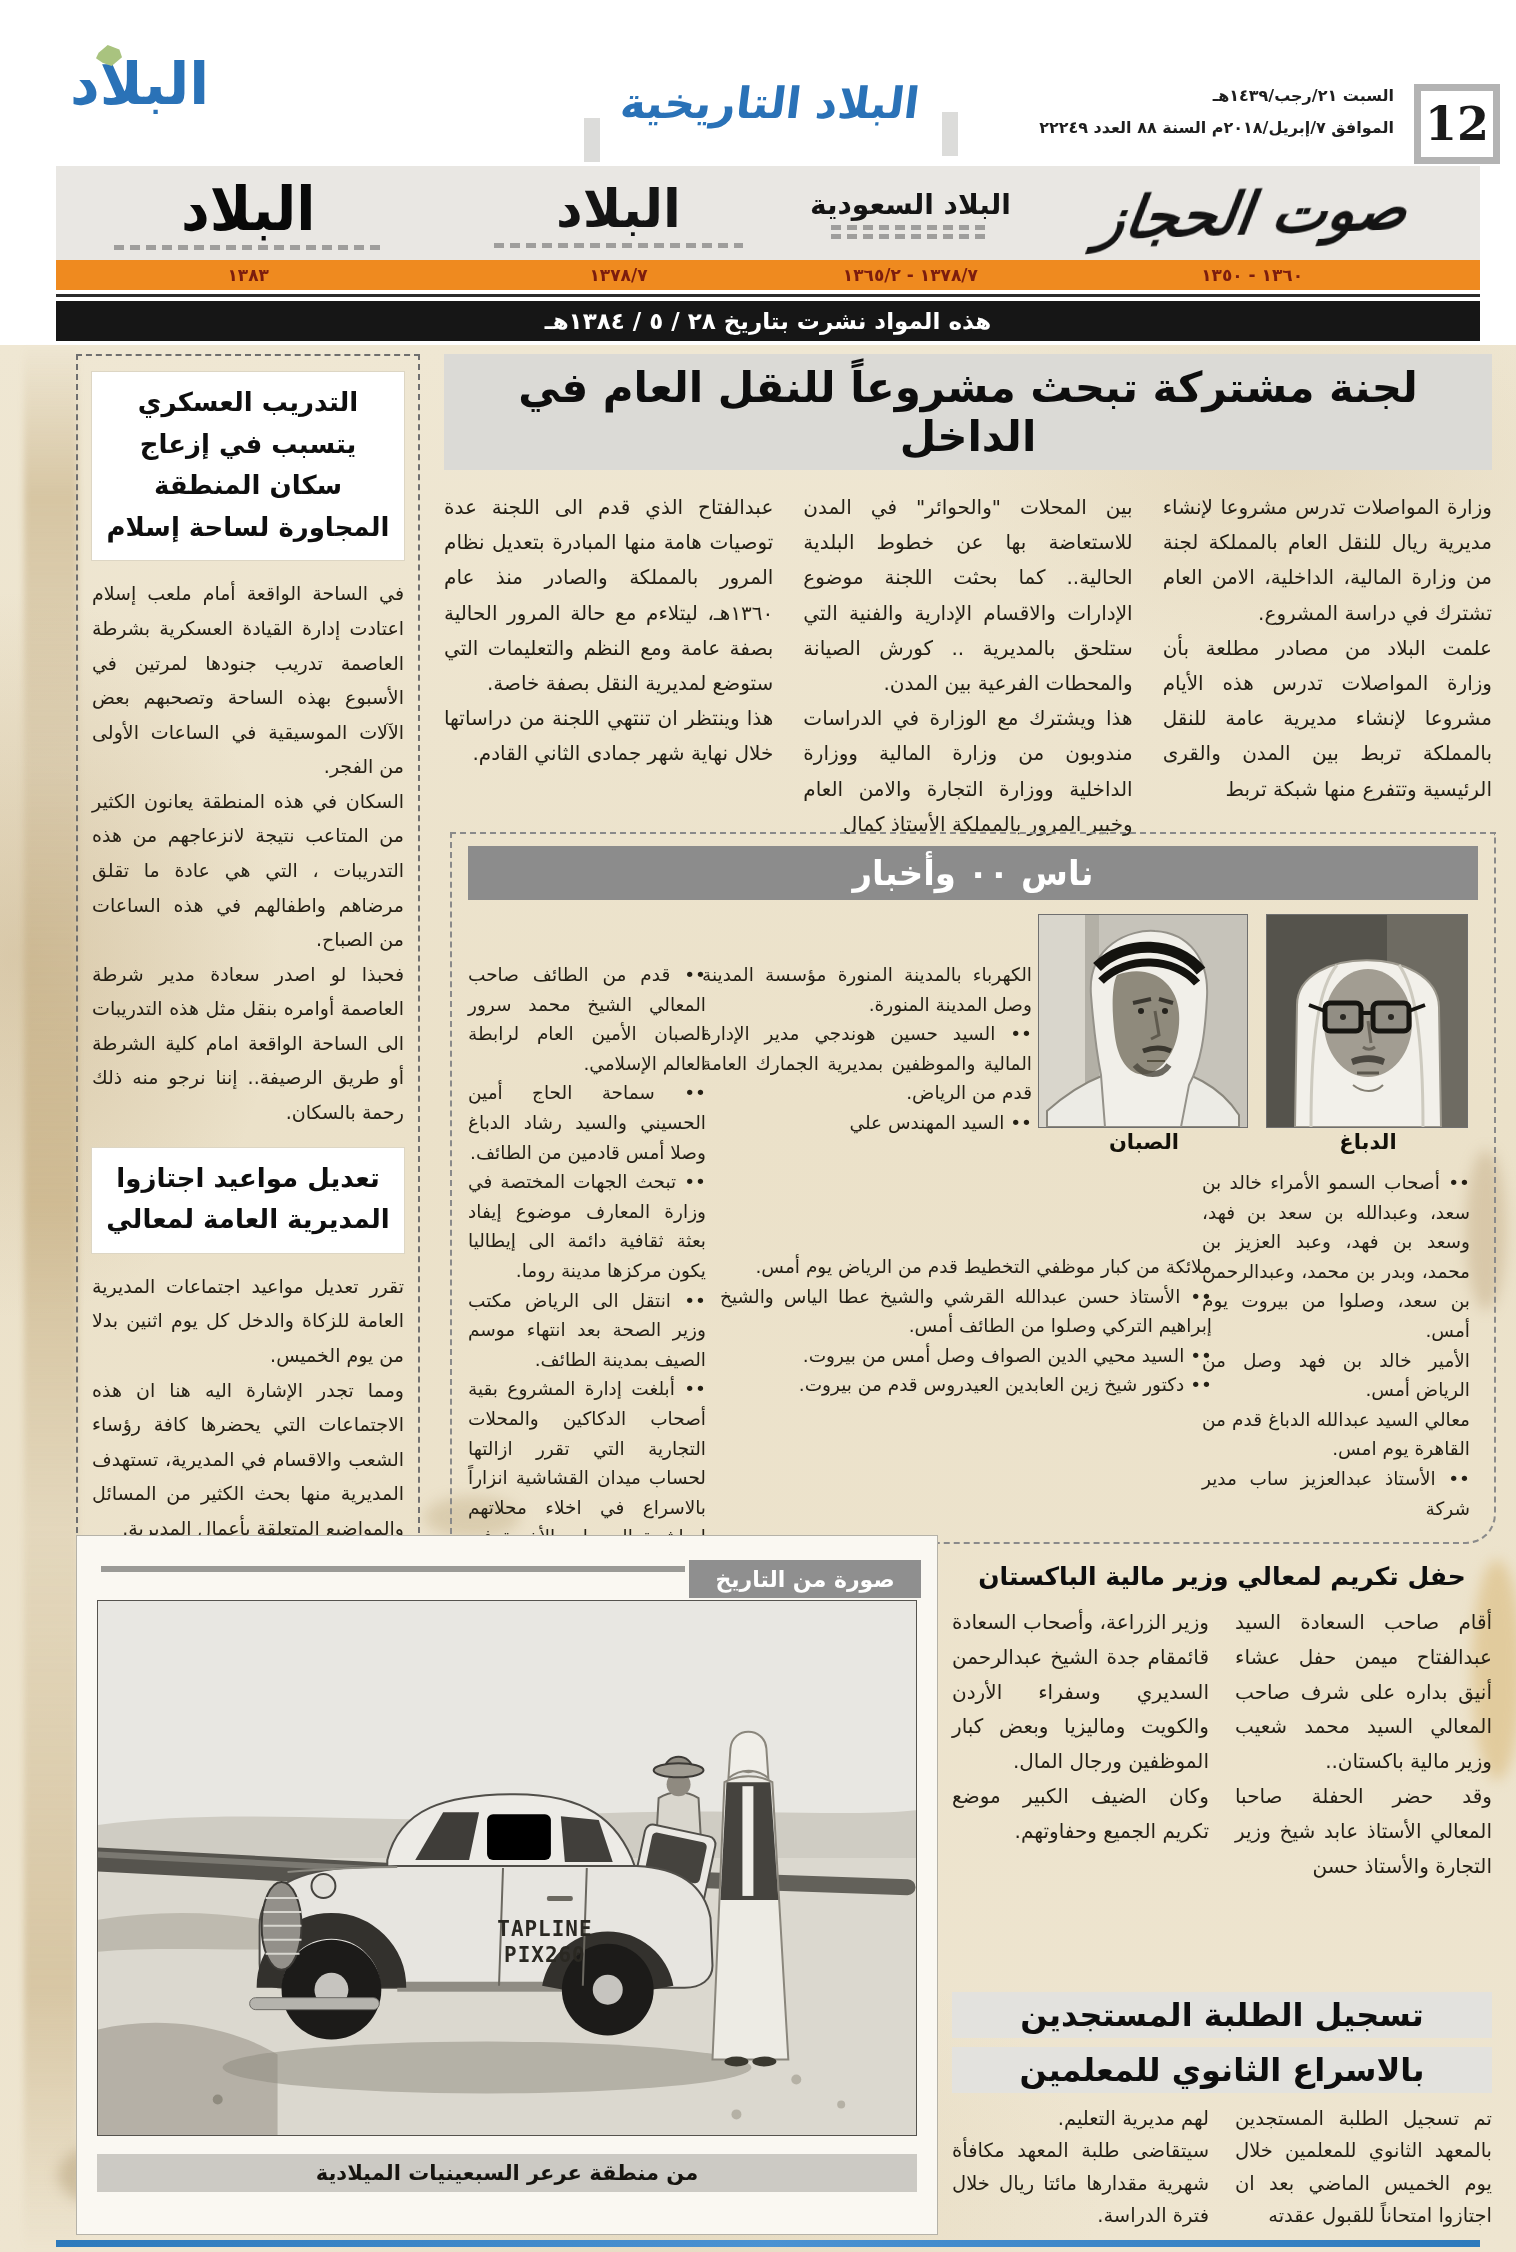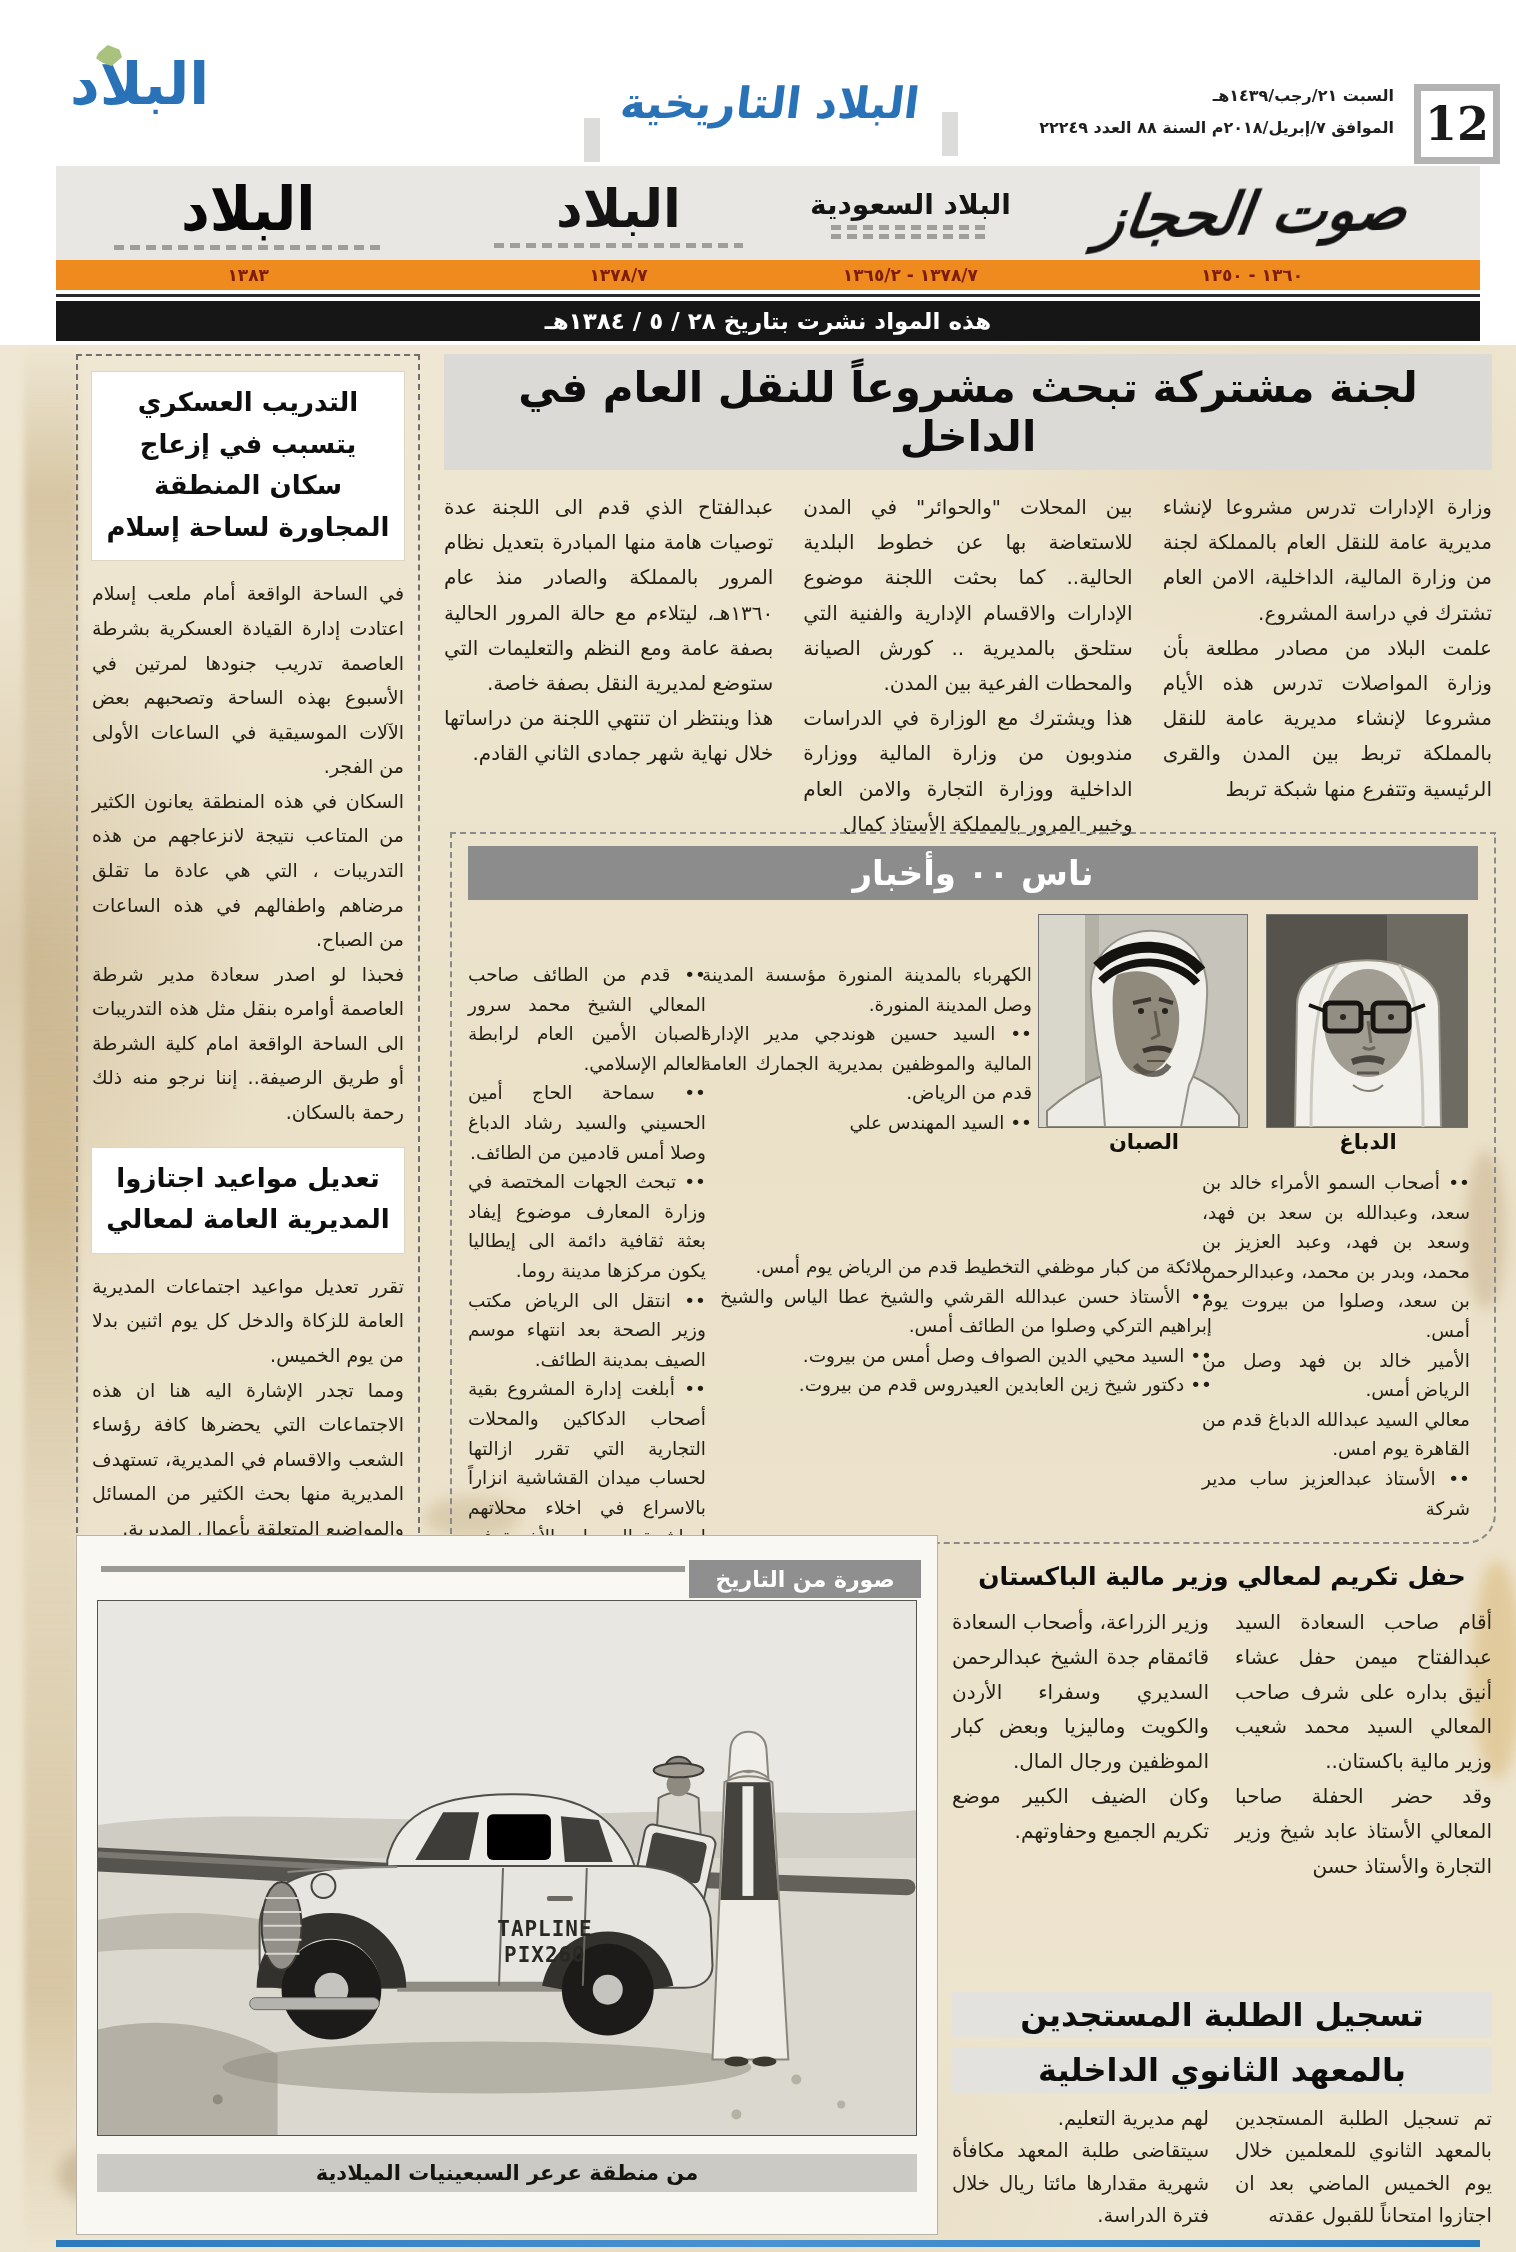--- a/index.html
+++ b/index.html
@@ -177,21 +177,21 @@
       <div>تعديل مواعيد اجتازوا</div>
       <div>المديرية العامة لمعالي</div>
     </div>
     <div class="side-body">تقرر تعديل مواعيد اجتماعات المديرية العامة للزكاة والدخل كل يوم اثنين بدلا من يوم الخميس.
 ومما تجدر الإشارة اليه هنا ان هذه الاجتماعات التي يحضرها كافة رؤساء الشعب والاقسام في المديرية، تستهدف المديرية منها بحث الكثير من المسائل والمواضيع المتعلقة بأعمال المديرية.</div>
   </div>
 
   <div class="transport rtl">
     <div class="trans-head">لجنة مشتركة تبحث مشروعاً للنقل العام في الداخل</div>
     <div class="trans-cols">
-      <div class="ncol">وزارة الإدارات تدرس مشروعا لإنشاء مديرية عامة للنقل العام بالمملكة لجنة من وزارة المالية، الداخلية، الامن العام تشترك في دراسة المشروع.
+      <div class="ncol">وزارة المواصلات تدرس مشروعا لإنشاء مديرية ريال للنقل العام بالمملكة لجنة من وزارة المالية، الداخلية، الامن العام تشترك في دراسة المشروع.
 علمت البلاد من مصادر مطلعة بأن وزارة المواصلات تدرس هذه الأيام مشروعا لإنشاء مديرية عامة للنقل بالمملكة تربط بين المدن والقرى الرئيسية وتتفرع منها شبكة تربط</div>
       <div class="ncol">بين المحلات "والحوائر" في المدن للاستعاضة بها عن خطوط البلدية الحالية.. كما بحثت اللجنة موضوع الإدارات والاقسام الإدارية والفنية التي ستلحق بالمديرية .. كورش الصيانة والمحطات الفرعية بين المدن.
 هذا ويشترك مع الوزارة في الدراسات مندوبون من وزارة المالية ووزارة الداخلية ووزارة التجارة والامن العام وخبير المرور بالمملكة الأستاذ كمال</div>
       <div class="ncol">عبدالفتاح الذي قدم الى اللجنة عدة توصيات هامة منها المبادرة بتعديل نظام المرور بالمملكة والصادر منذ عام ١٣٦٠هـ، ليتلاءم مع حالة المرور الحالية بصفة عامة ومع النظم والتعليمات التي ستوضع لمديرية النقل بصفة خاصة.
 هذا وينتظر ان تنتهي اللجنة من دراساتها خلال نهاية شهر جمادى الثاني القادم.</div>
     </div>
   </div>
 
   <div class="people rtl">
     <div class="people-title">ناس ٠٠ وأخبار</div>
@@ -332,21 +332,21 @@
     <div class="two-cols">
       <div class="ncol">أقام صاحب السعادة السيد عبدالفتاح ميمن حفل عشاء أنيق بداره على شرف صاحب المعالي السيد محمد شعيب وزير مالية باكستان..
 وقد حضر الحفلة صاحبا المعالي الأستاذ عابد شيخ وزير التجارة والأستاذ حسن</div>
       <div class="ncol">وزير الزراعة، وأصحاب السعادة قائمقام جدة الشيخ عبدالرحمن السديري وسفراء الأردن والكويت وماليزيا وبعض كبار الموظفين ورجال المال.
 وكان الضيف الكبير موضع تكريم الجميع وحفاوتهم.</div>
     </div>
   </div>
 
   <div class="stud rtl">
     <div class="stud-bar">تسجيل الطلبة المستجدين</div>
-    <div class="stud-bar">بالمعهد الثانوي الداخلية</div>
+    <div class="stud-bar">بالاسراع الثانوي للمعلمين</div>
     <div class="two-cols">
       <div class="ncol">تم تسجيل الطلبة المستجدين بالمعهد الثانوي للمعلمين خلال يوم الخميس الماضي بعد ان اجتازوا امتحاناً للقبول عقدته</div>
       <div class="ncol">لهم مديرية التعليم.
 سيتقاضى طلبة المعهد مكافأة شهرية مقدارها مائتا ريال خلال فترة الدراسة.</div>
     </div>
   </div>
 
   <div class="footer-line"></div>
 </div>
 

